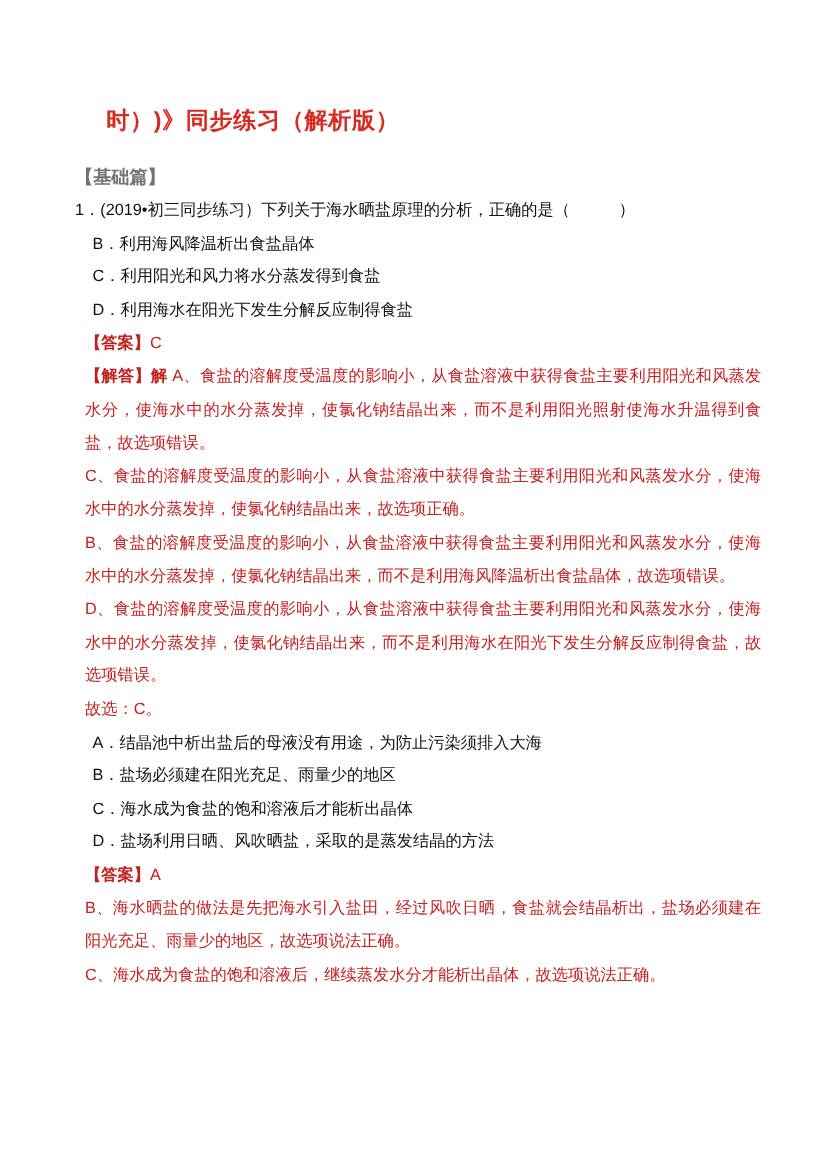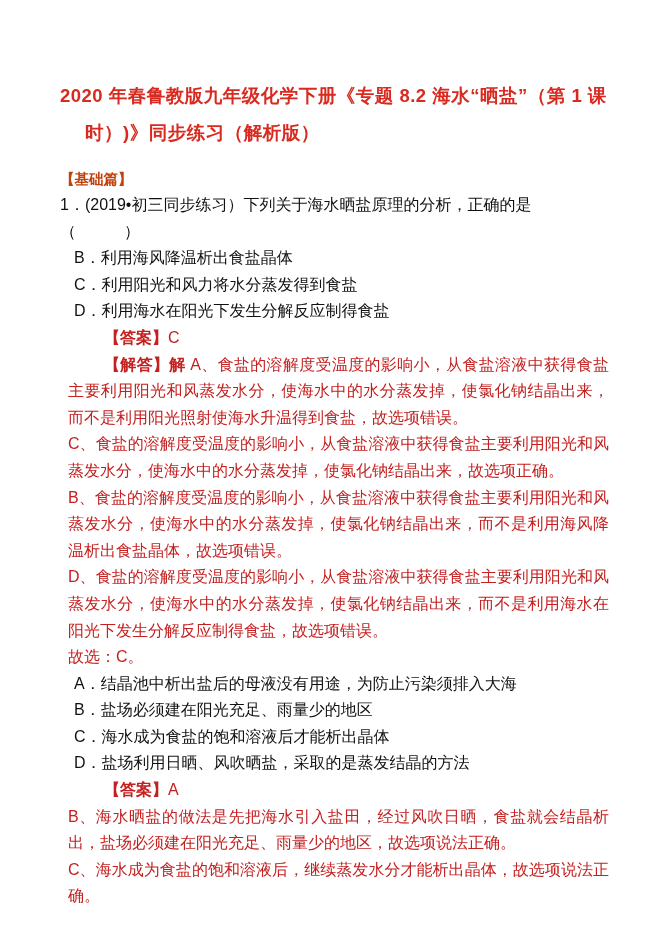--- a/index.html
+++ b/index.html
@@ -27,37 +27,36 @@
     line-height: 37px;
     color: #d92a20;
     letter-spacing: 0.5px;
   }
   .doc-title .t-line { display: block; white-space: nowrap; }
   .doc-title .t-line2 { padding-left: 25px; }
   .section-head {
     margin: 18px 0 2px 0;
     font-size: 14.5px;
     font-weight: bold;
-    color: #c2410c;
+    color: #737373;
     line-height: 21px;
   }
-  .qblock { font-size: 16px; line-height: 26.6px; color: #111111; }
+  .qblock { font-size: 13px; line-height: 26.6px; color: #111111; }
   .stem { white-space: pre-wrap; }
   .opt { padding-left: 14px; }
   .ans, .exp, .conclusion { padding-left: 8px; color: #c42020; }
   .exp { text-align: justify; }
-  .bold-prefix { font-weight: bold; margin-left: 36px; }
+  .bold-prefix { font-weight: bold; }
 </style>
 </head>
 <body>
 
 <div class="page">
 
   <h1 class="doc-title">
-    <span class="t-line">2020 年春鲁教版九年级化学下册《专题 8.2 海水“晒盐”（第 1 课</span>
     <span class="t-line t-line2">时）)》同步练习（解析版）</span>
   </h1>
 
   <div class="section-head">【基础篇】</div>
 
   <div class="qblock">
     <div class="stem">1．(2019•初三同步练习）下列关于海水晒盐原理的分析，正确的是（　　　）</div>
     <div class="opt">B．利用海风降温析出食盐晶体</div>
     <div class="opt">C．利用阳光和风力将水分蒸发得到食盐</div>
     <div class="opt">D．利用海水在阳光下发生分解反应制得食盐</div>

